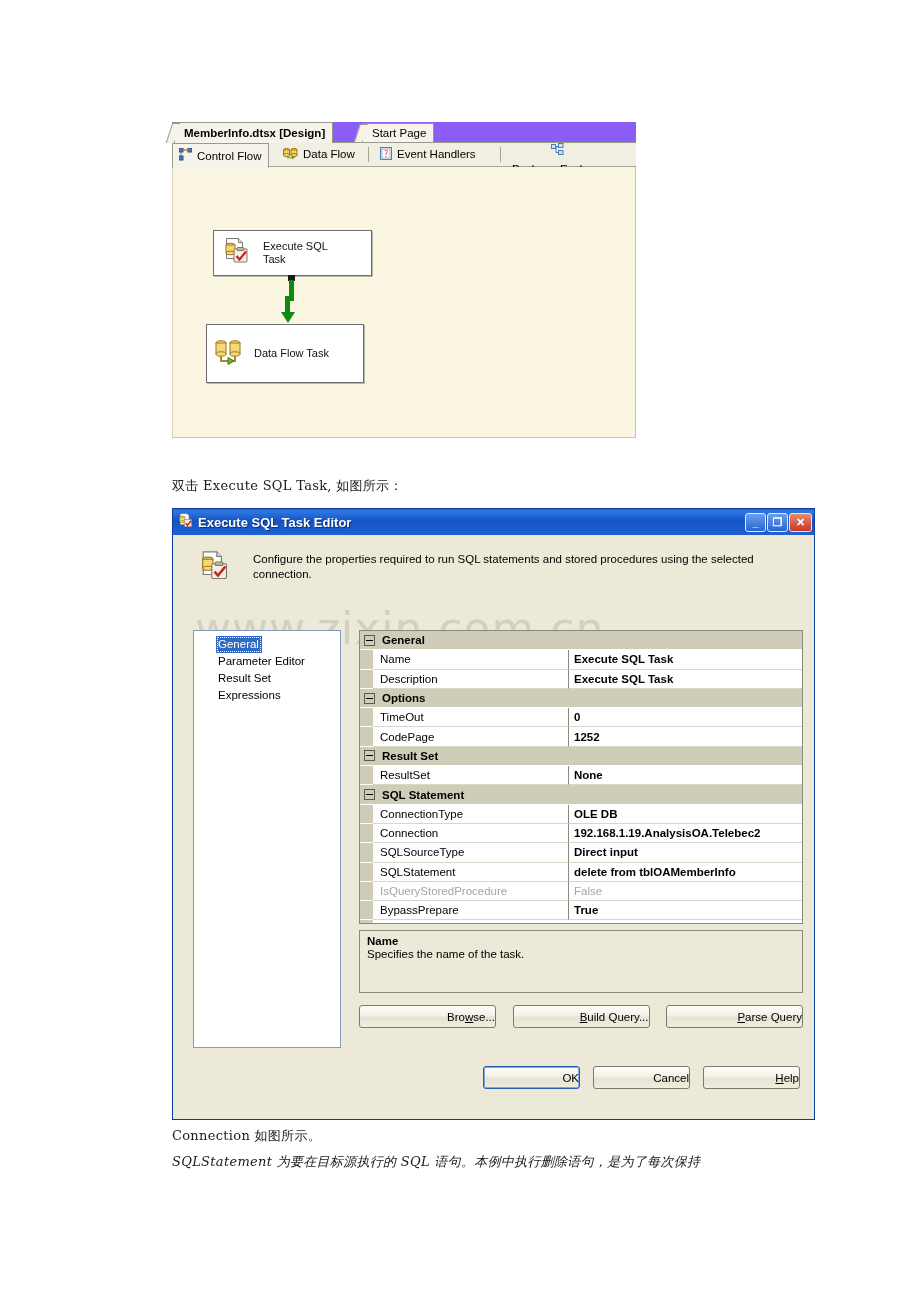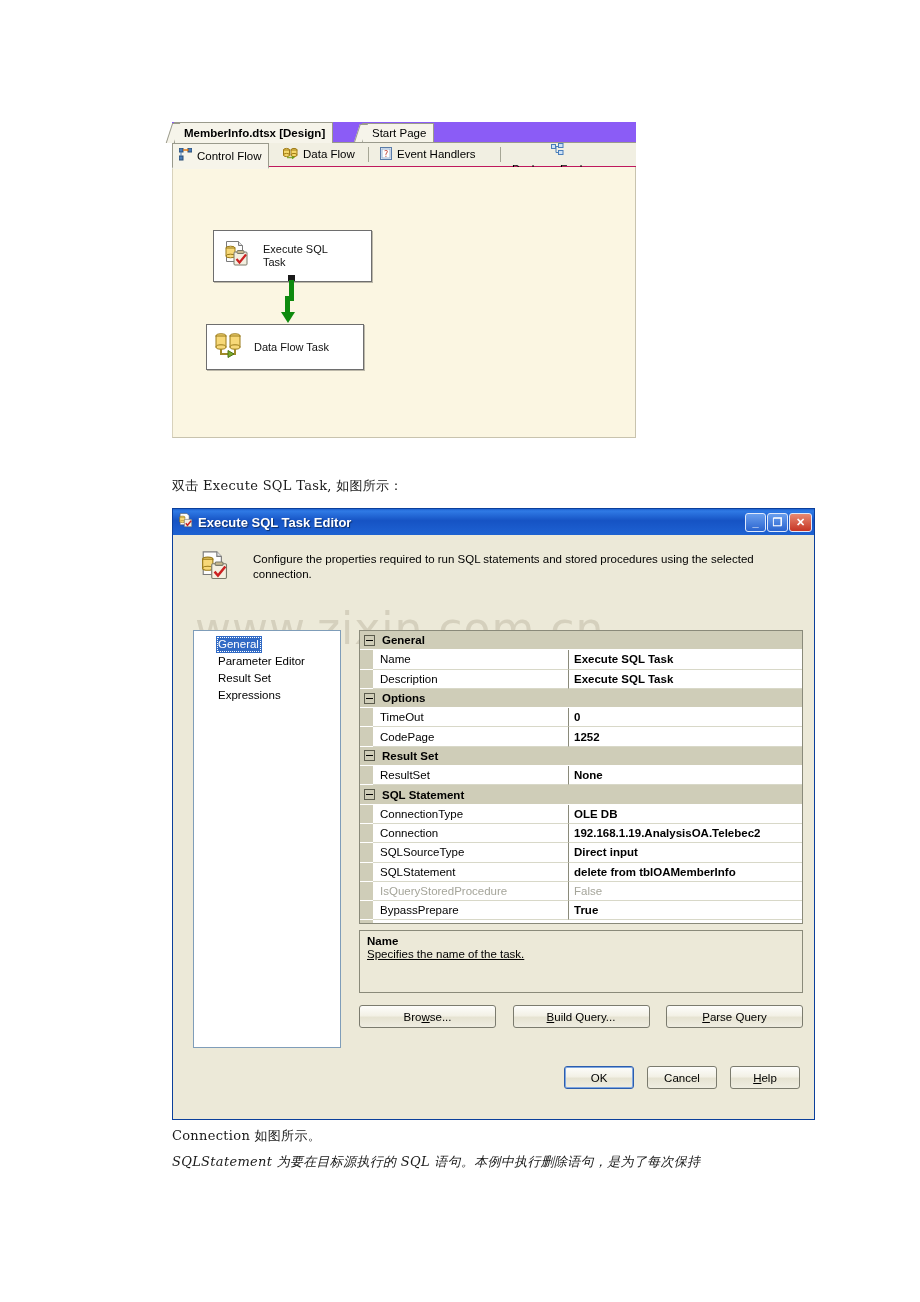--- a/index.html
+++ b/index.html
@@ -58,21 +58,21 @@
     width: 7px;
     background: #f6f4ea;
     border-left: 1px solid #9a9a8c;
     transform: skewX(-18deg);
     border-top: 1px solid #9a9a8c;
   }
   .view-tabstrip {
     position: relative;
     height: 23px;
     background: #f1efe2;
-    border-bottom: 2px solid #be185d;
+    border-bottom: 2px solid #a3a3a3;
   }
   .view-tab {
     position: absolute;
     top: 0;
     height: 22px;
     display: flex;
     align-items: center;
     gap: 5px;
     font-size: 11.5px;
     color: #000;
@@ -333,45 +333,45 @@
     left: 186px;
     top: 333px;
     width: 444px;
     height: 63px;
     background: #ece9d8;
     border: 1px solid #8a8a7a;
     box-sizing: border-box;
     padding: 4px 7px;
   }
   .pg-desc-title { font-size: 11.5px; font-weight: bold; color: #000; }
-  .pg-desc-body { font-size: 11.5px; color: #000; margin-top: 1px; text-decoration: underline; }
+  .pg-desc-body { font-size: 11.5px; color: #000; margin-top: 1px; }
 
   .btnrow-mid {
     position: absolute;
     left: 186px;
     top: 408px;
     width: 444px;
     display: flex;
     justify-content: space-between;
   }
   .btn {
     height: 23px;
     background: linear-gradient(to bottom, #fdfdfb 0%, #f3f1e6 45%, #e6e3d2 55%, #efedE1 100%);
     border: 1px solid #7b7b6e;
     border-radius: 3px;
     font-size: 11.5px;
     color: #000;
     display: flex;
     align-items: center;
-    justify-content: center;
+    justify-content: flex-end;
     box-sizing: border-box;
     cursor: default;
   }
   .btn.mid  { width: 137px; }
-  .btn.small{ width: 70px; }
+  .btn.small{ width: 97px; }
   .btn.default {
     border: 1px solid #2c5dad;
     box-shadow: 0 0 0 1px #7ea6e0 inset;
   }
   .btnrow-bottom {
     position: absolute;
     left: 0;
     right: 14px;
     top: 469px;
     display: flex;
@@ -450,21 +450,21 @@
           <rect x="7.5" y="7.5" width="4.5" height="4" fill="#cfe2f5" stroke="#4a7ebb"></rect>
           <path d="M5 3.5 L7.5 3.5 M5 3.5 L5 9.5 L7.5 9.5" stroke="#4a7ebb" fill="none"></path>
         </svg>
       </span>
       <span>Package Explorer</span>
     </div>
   </div>
 
   <div class="canvas">
 
-    <div class="task-box" style="left:40px; top:63px; width:159px; height:52px;gap:12px;">
+    <div class="task-box" style="left:40px; top:63px; width:159px; height:46px;gap:12px;">
       <span>
         <svg width="30" height="30" viewBox="0 0 30 30">
           <path d="M5.5 2.5 h12 l4 4 v16 h-16 z" fill="#fdfdfd" stroke="#7a7a7a"></path>
           <path d="M17.5 2.5 v4 h4" fill="#e2e2e2" stroke="#7a7a7a"></path>
           <ellipse cx="9.5" cy="9" rx="4.5" ry="1.8" fill="#f7d878" stroke="#9a7a18"></ellipse>
           <rect x="5" y="9" width="9" height="8" fill="#f7d878" stroke="#9a7a18"></rect>
           <ellipse cx="9.5" cy="17" rx="4.5" ry="1.8" fill="#f7d878" stroke="#9a7a18"></ellipse>
           <rect x="13" y="13" width="13" height="13" rx="1" fill="#f4efe0" stroke="#7a7a6a"></rect>
           <rect x="16" y="11.5" width="7" height="3" rx="1" fill="#c8b98f" stroke="#7a7a6a"></rect>
           <path d="M15.5 20 l3 3.5 l6.5 -8" stroke="#cc2222" stroke-width="2.2" fill="none"></path>
@@ -474,21 +474,21 @@
     </div>
 
     <div>
       <div class="arrow-seg" style="left:115px; top:108px; width:7px; height:6px; background:#1a1a1a;"></div>
       <div class="arrow-seg" style="left:116px; top:113px; width:5px; height:18px;"></div>
       <div class="arrow-seg" style="left:112px; top:129px; width:9px; height:5px;"></div>
       <div class="arrow-seg" style="left:112px; top:131px; width:5px; height:18px;"></div>
       <div style="position:absolute; left:108px; top:145px; width:0; height:0; border-left:7px solid transparent; border-right:7px solid transparent; border-top:11px solid #0e8a0e;"></div>
     </div>
 
-    <div class="task-box" style="left:33px; top:157px; width:158px; height:46px;">
+    <div class="task-box" style="left:33px; top:157px; width:158px; height:59px;">
       <span>
         <svg width="32" height="30" viewBox="0 0 32 30">
           <ellipse cx="7" cy="6" rx="5" ry="2.2" fill="#f7d878" stroke="#9a7a18"></ellipse>
           <rect x="2" y="6" width="10" height="11" fill="#f7d878" stroke="#9a7a18"></rect>
           <ellipse cx="7" cy="17" rx="5" ry="2.2" fill="#f7d878" stroke="#9a7a18"></ellipse>
           <ellipse cx="21" cy="6" rx="5" ry="2.2" fill="#f7d878" stroke="#9a7a18"></ellipse>
           <rect x="16" y="6" width="10" height="11" fill="#f7d878" stroke="#9a7a18"></rect>
           <ellipse cx="21" cy="17" rx="5" ry="2.2" fill="#f7d878" stroke="#9a7a18"></ellipse>
           <path d="M7 19 L7 24 L16 24" stroke="#a08a2a" stroke-width="2" fill="none"></path>
           <path d="M21 19 L21 24 L18 24" stroke="#a08a2a" stroke-width="2" fill="none"></path>

